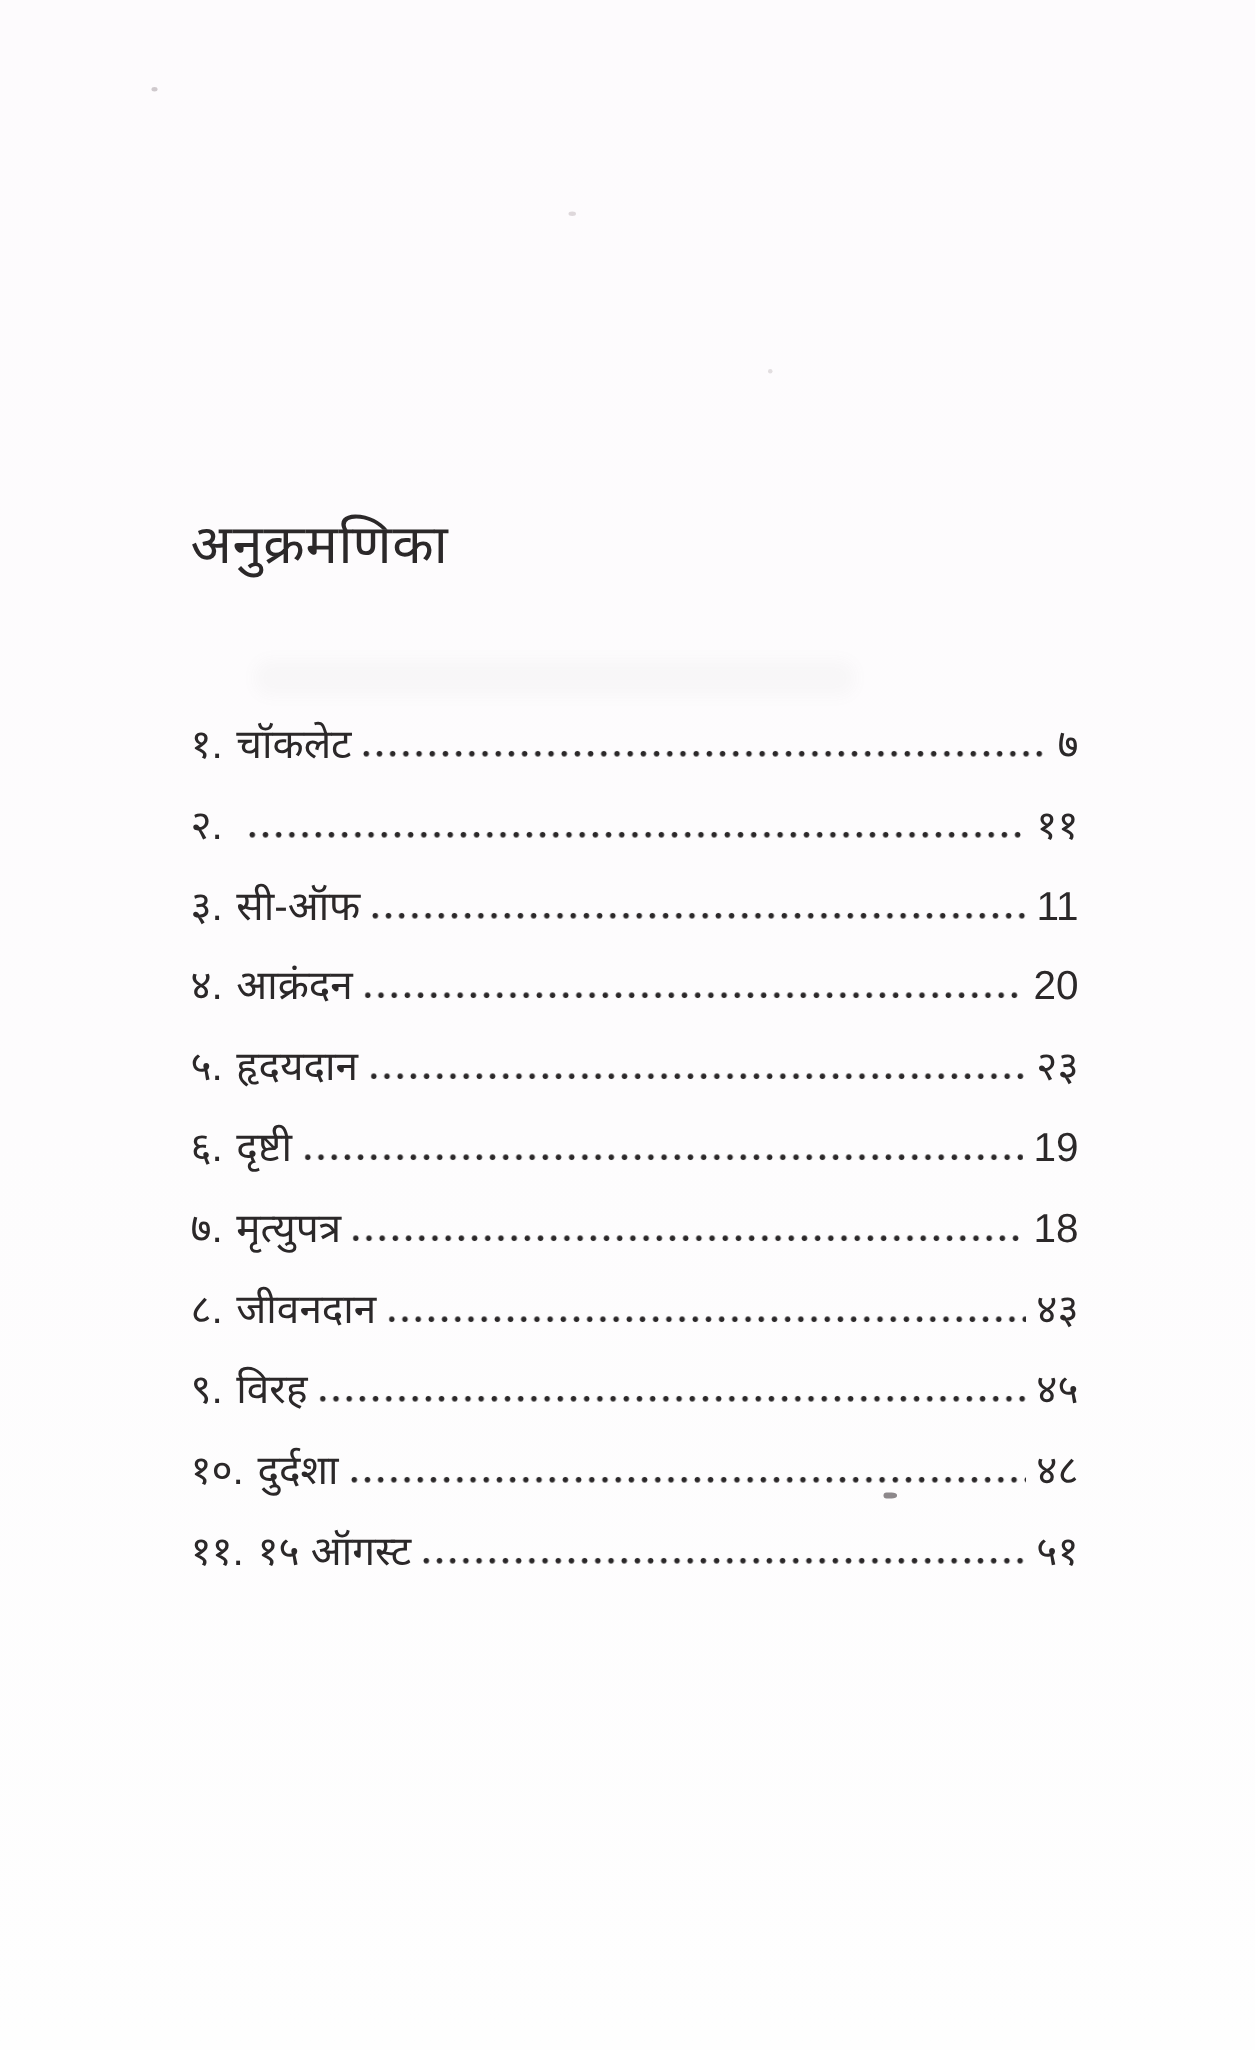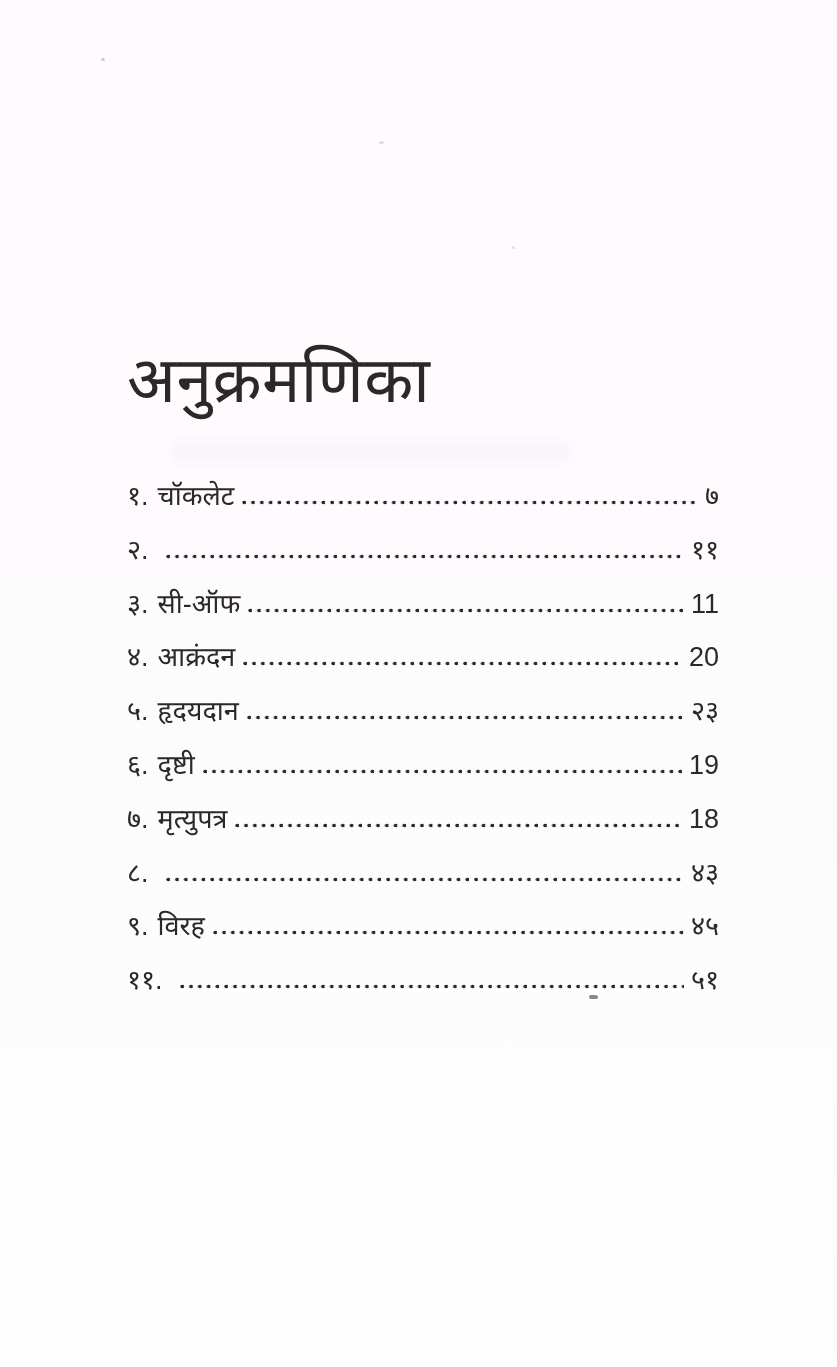--- a/index.html
+++ b/index.html
@@ -13,21 +13,21 @@
     width: 837px;
     height: 1367px;
     background: linear-gradient(180deg, #fdfbfd 0%, #fdfcfd 55%, #fefefe 100%);
     color: #2b2829;
     overflow: hidden;
   }
   .toc-heading {
     position: absolute;
     left: 127px;
     top: 340px;
-    font-size: 64px;
+    font-size: 36px;
     line-height: 1.25;
     font-weight: 500;
     letter-spacing: 0.5px;
     color: #2b2829;
   }
   .toc-list {
     position: absolute;
     left: 127px;
     top: 470px;
     width: 592px;
@@ -126,34 +126,42 @@
 
   <div class="toc-row">
     <span class="entry-number">७.</span>
     <span class="entry-title">मृत्युपत्र</span>
     <span class="leader"></span>
     <span class="entry-page">18</span>
   </div>
 
   <div class="toc-row">
     <span class="entry-number">८.</span>
+    <span class="entry-title">जीवनदान</span>
     <span class="leader"></span>
     <span class="entry-page">४३</span>
   </div>
 
   <div class="toc-row">
     <span class="entry-number">९.</span>
     <span class="entry-title">विरह</span>
     <span class="leader"></span>
     <span class="entry-page">४५</span>
   </div>
 
+  <div class="toc-row">
+    <span class="entry-number">१०.</span>
+    <span class="entry-title">दुर्दशा</span>
+    <span class="leader"></span>
+    <span class="entry-page">४८</span>
+  </div>
 
   <div class="toc-row">
     <span class="entry-number">११.</span>
+    <span class="entry-title">१५ ऑगस्ट</span>
     <span class="leader"></span>
     <span class="entry-page">५१</span>
   </div>
 
 </div>
 
   <div class="speck speck-1"></div>
   <div class="speck speck-2"></div>
   <div class="speck speck-3"></div>
   <div class="speck speck-4"></div>

